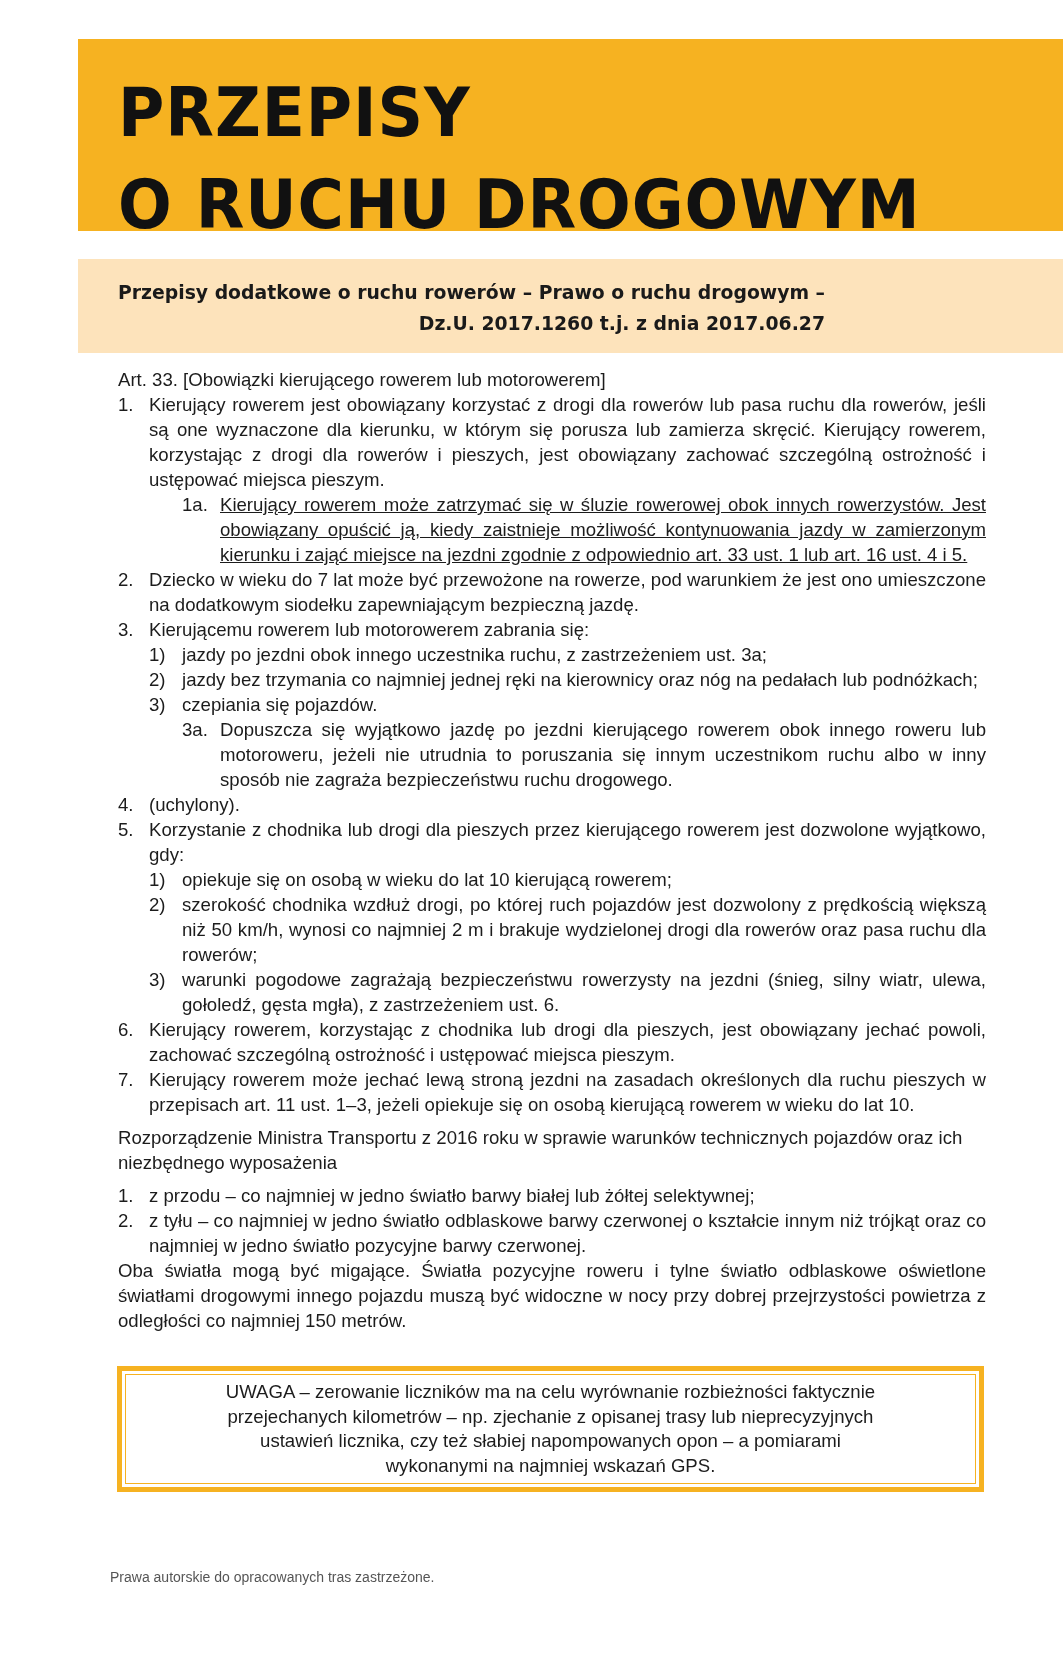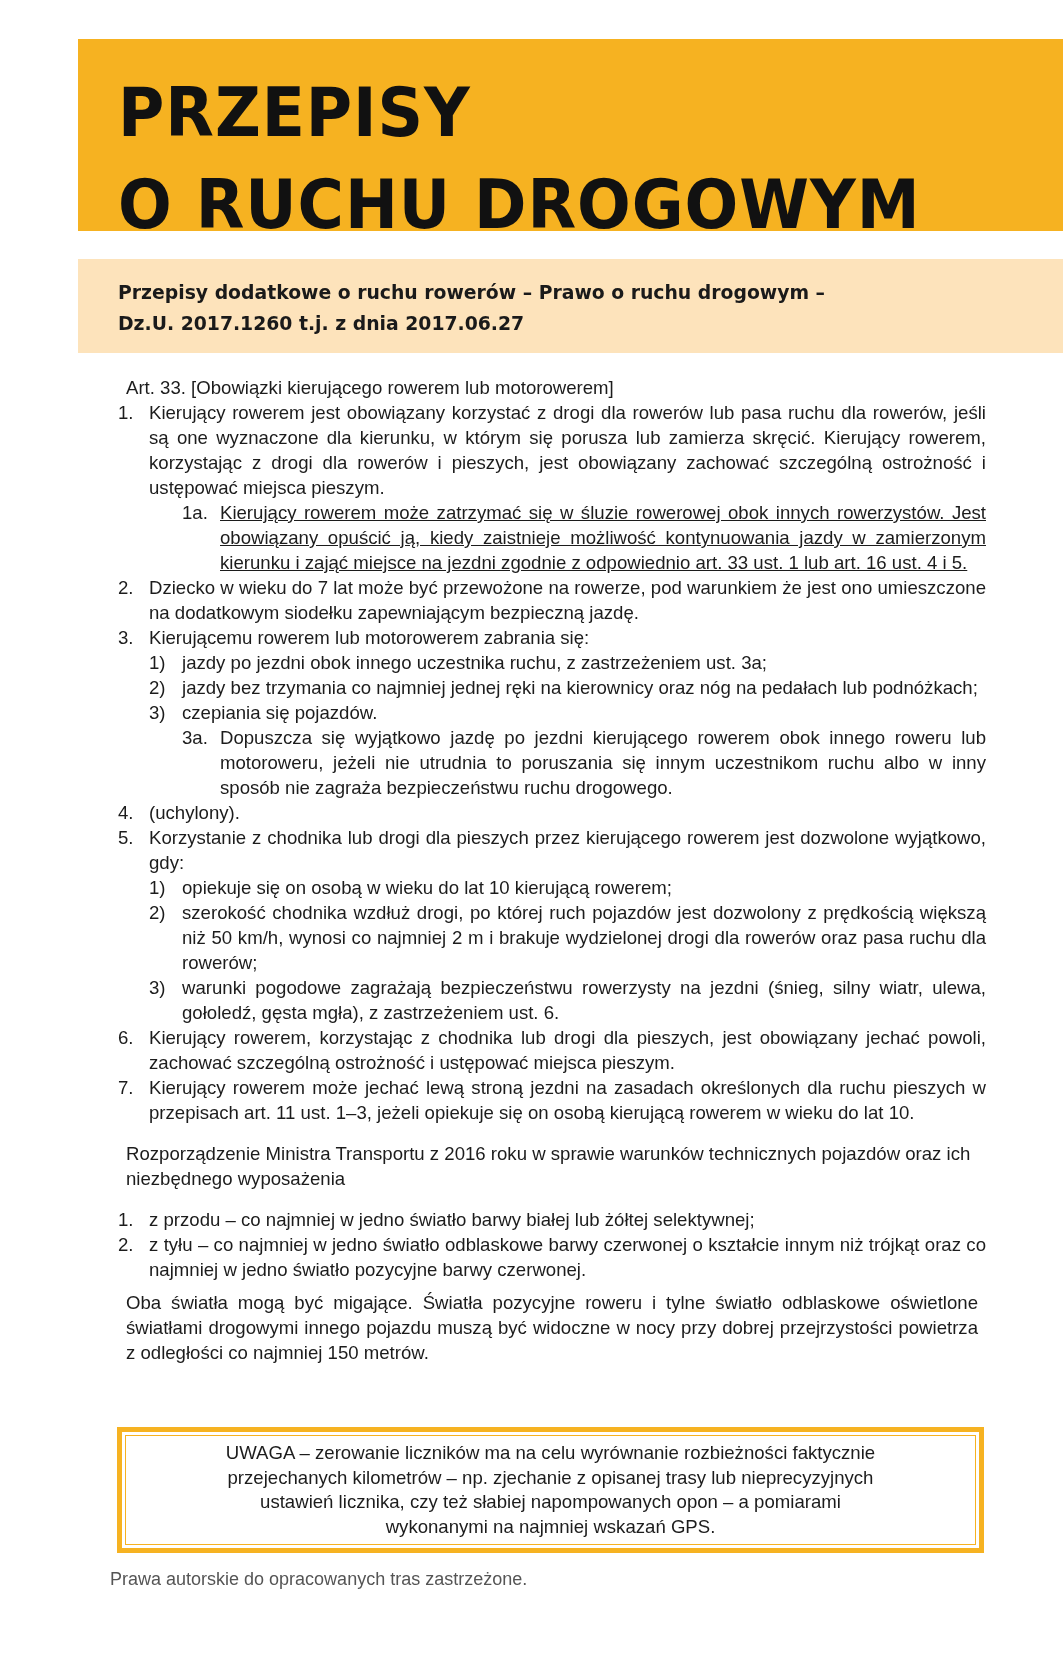--- a/index.html
+++ b/index.html
@@ -8,51 +8,51 @@
 
   .hdr { position: absolute; left: 78px; right: 0; top: 39px; height: 192px;
          background: #F6B221; }
   .hdr-title { position: absolute; left: 40px; top: 28px; margin: 0;
                font-family: "DejaVu Sans", "Liberation Sans", sans-serif;
                font-weight: bold; font-size: 68px; line-height: 92px;
                color: #111; letter-spacing: 1px; transform: scaleX(0.93); transform-origin: left top; }
   .hdr-title span { display: block; }
 
   .sub { position: absolute; left: 78px; right: 0; top: 259px; height: 94px;
-         background: #FDE3BB; }
+         background: #FDE3BB; text-align: right; }
   .sub-text { position: absolute; left: 40px; top: 18px; margin: 0;
               font-family: "DejaVu Sans", "Liberation Sans", sans-serif;
               font-weight: bold; font-size: 20px; line-height: 31px; color: #1a1a1a;
               transform: scaleX(0.94); transform-origin: left top; }
   .sub-text span { display: block; }
 
   .body { position: absolute; left: 118px; top: 367px; width: 868px;
           font-size: 18.6px; line-height: 25px; color: #1c1c1c; }
-  .body p { margin: 8px; }
+  .body p { margin: 0; }
   .body .head { margin-bottom: 0; }
   .item { position: relative; padding-left: 31px; text-align: justify; }
   .item .num { position: absolute; left: 0; top: 0; }
   .sub1 { position: relative; padding-left: 64px; text-align: justify; }
   .sub1 .num { position: absolute; left: 31px; top: 0; }
   .sub2 { position: relative; padding-left: 102px; text-align: justify; text-decoration: underline; }
   .sub2 .num { position: absolute; left: 64px; top: 0; }
   .sub2b { position: relative; padding-left: 102px; text-align: justify; }
   .sub2b .num { position: absolute; left: 64px; top: 0; }
   .gap { height: 8px; }
   .reg { text-align: left; }
 
-  .note-outer { position: absolute; left: 117px; top: 1427px; width: 867px; height: 126px;
+  .note-outer { position: absolute; left: 117px; top: 1366px; width: 867px; height: 126px;
                 box-sizing: border-box; border: 5px solid #F6B221; background: #fff; }
   .note-inner { position: absolute; left: 3px; top: 3px; right: 3px; bottom: 3px;
                 border: 1.5px solid #F6B221; box-sizing: border-box;
                 display: flex; align-items: center; justify-content: center; }
   .note-text { text-align: center; font-size: 18.6px; line-height: 24.5px; color: #1c1c1c; margin: 0; }
   .note-text span { display: block; }
 
-  .footer { position: absolute; left: 110px; top: 1569px; font-size: 18px; color: #555;
+  .footer { position: absolute; left: 110px; top: 1569px; font-size: 14px; color: #555;
             margin: 0; }
 </style>
 </head>
 <body>
 
 <div class="hdr">
   <h1 class="hdr-title">
     <span>PRZEPISY</span>
     <span>O RUCHU DROGOWYM</span>
   </h1>

